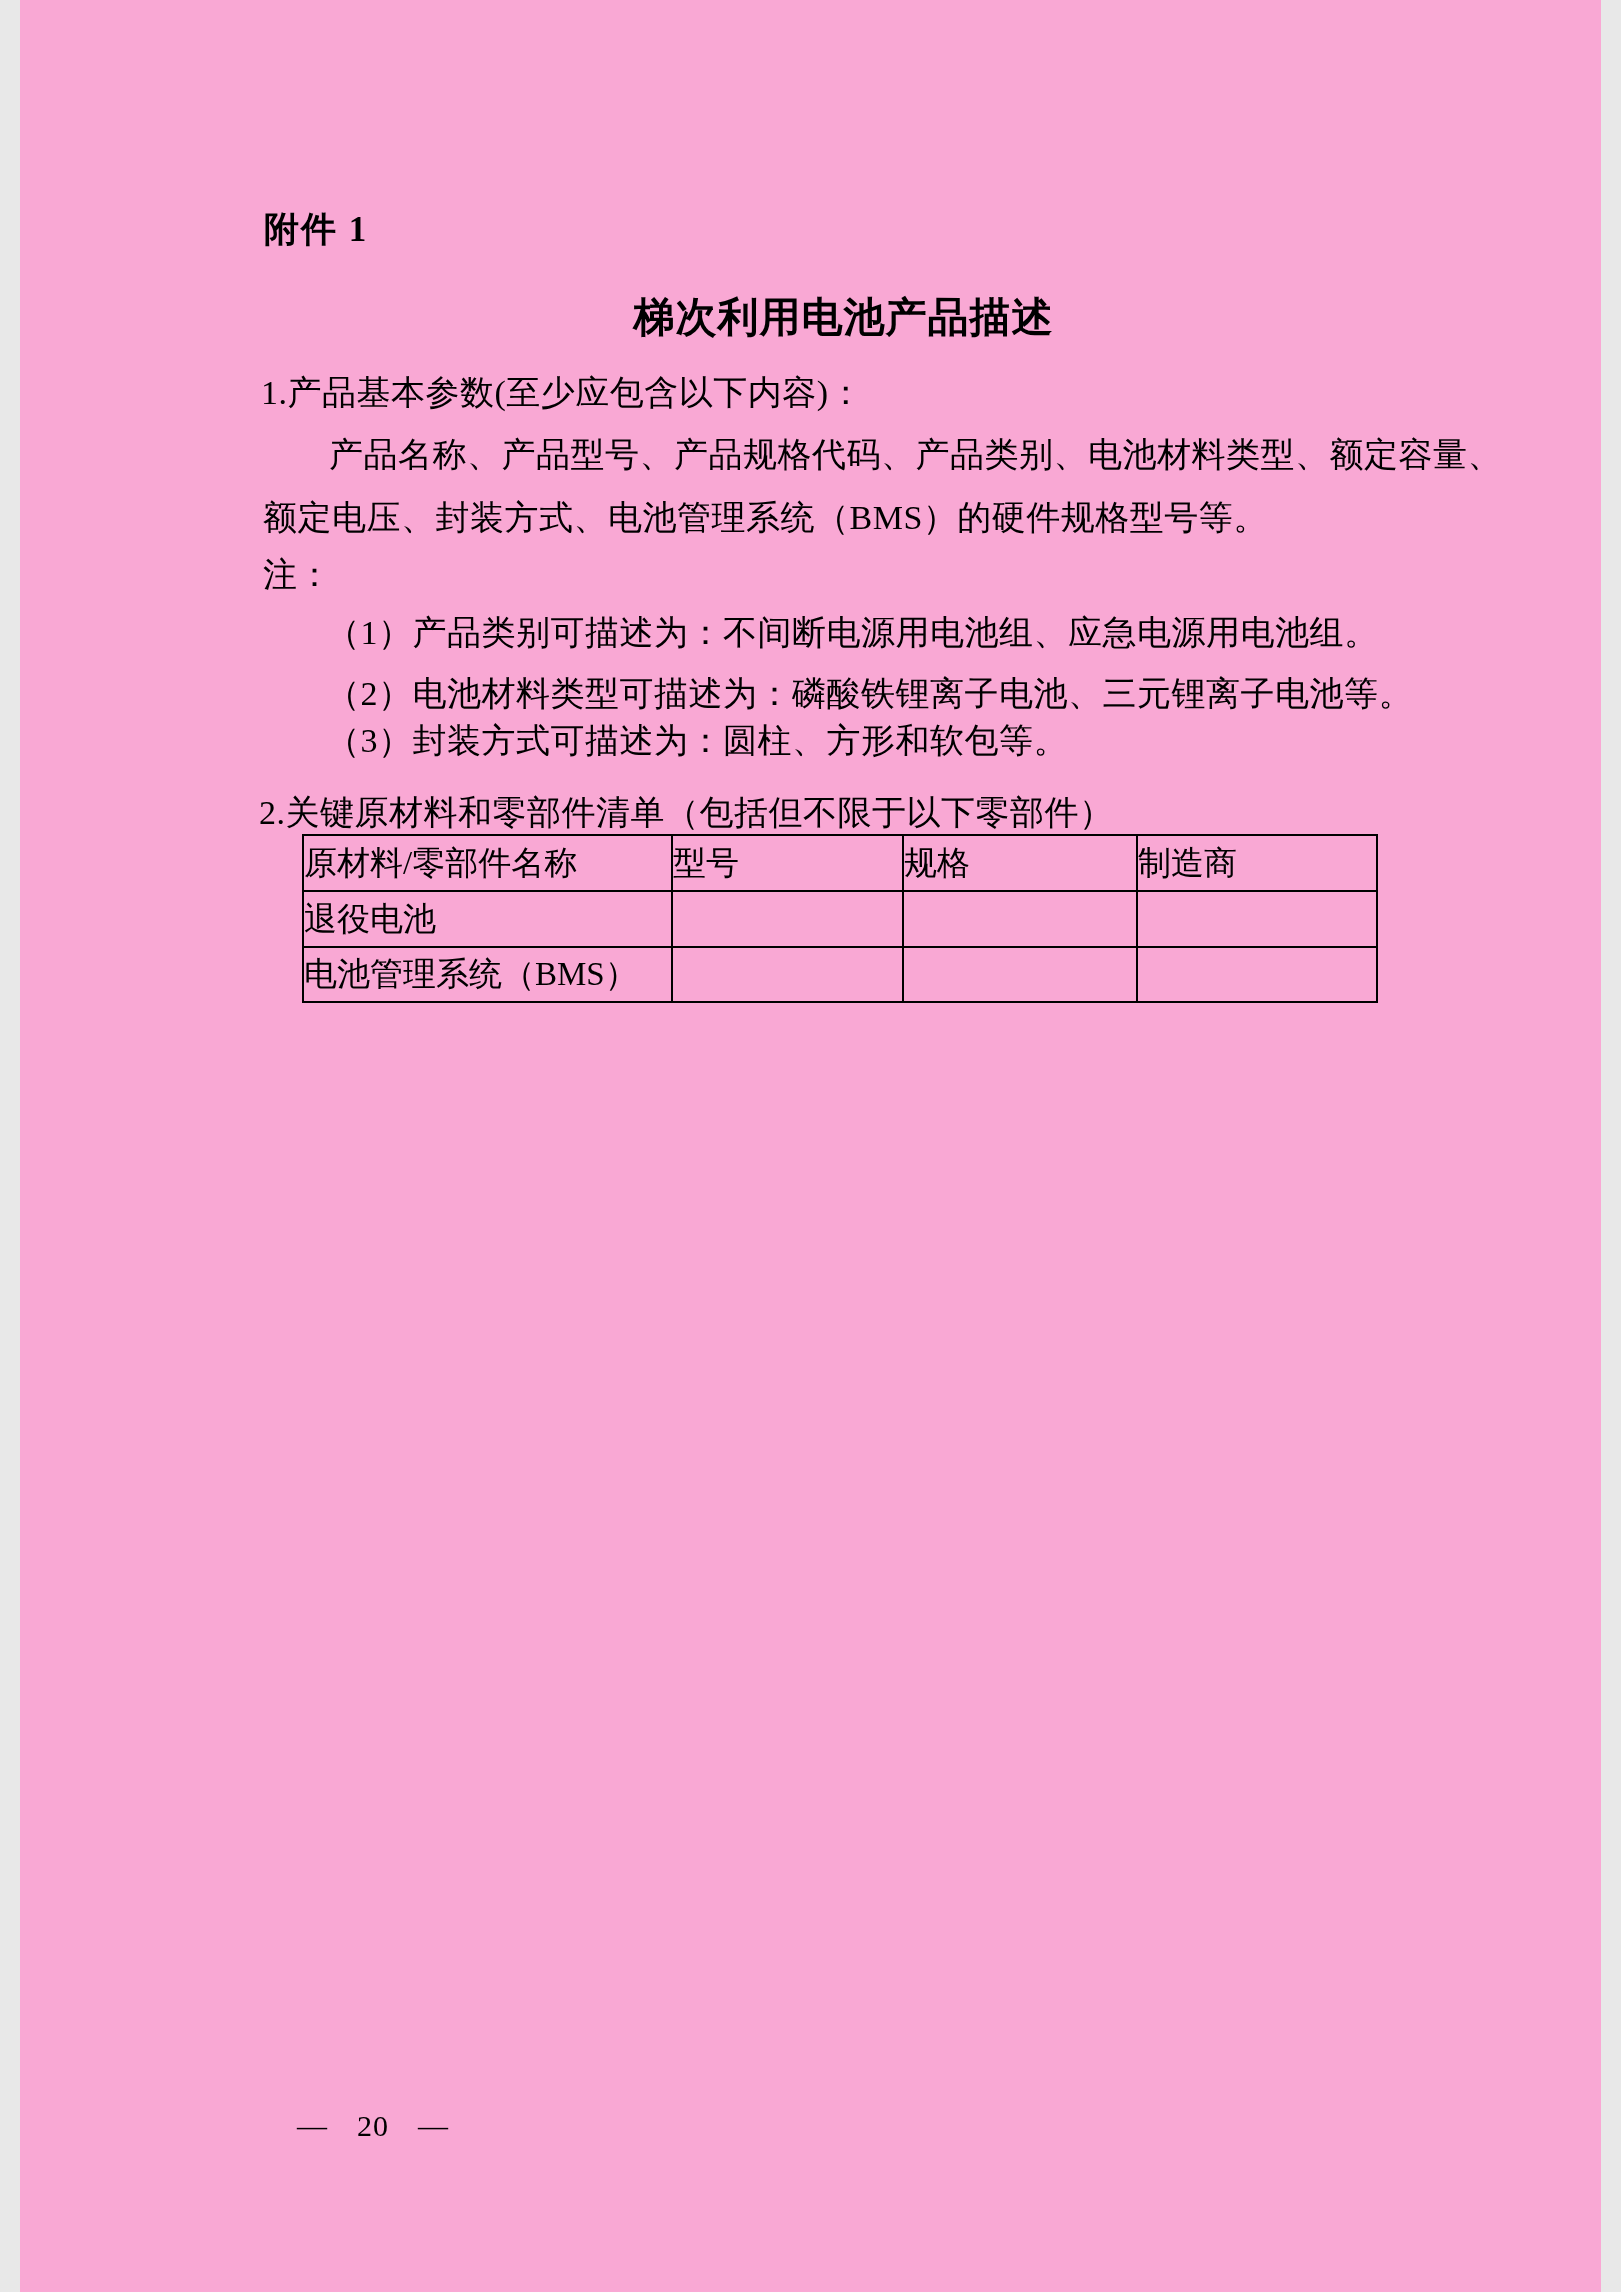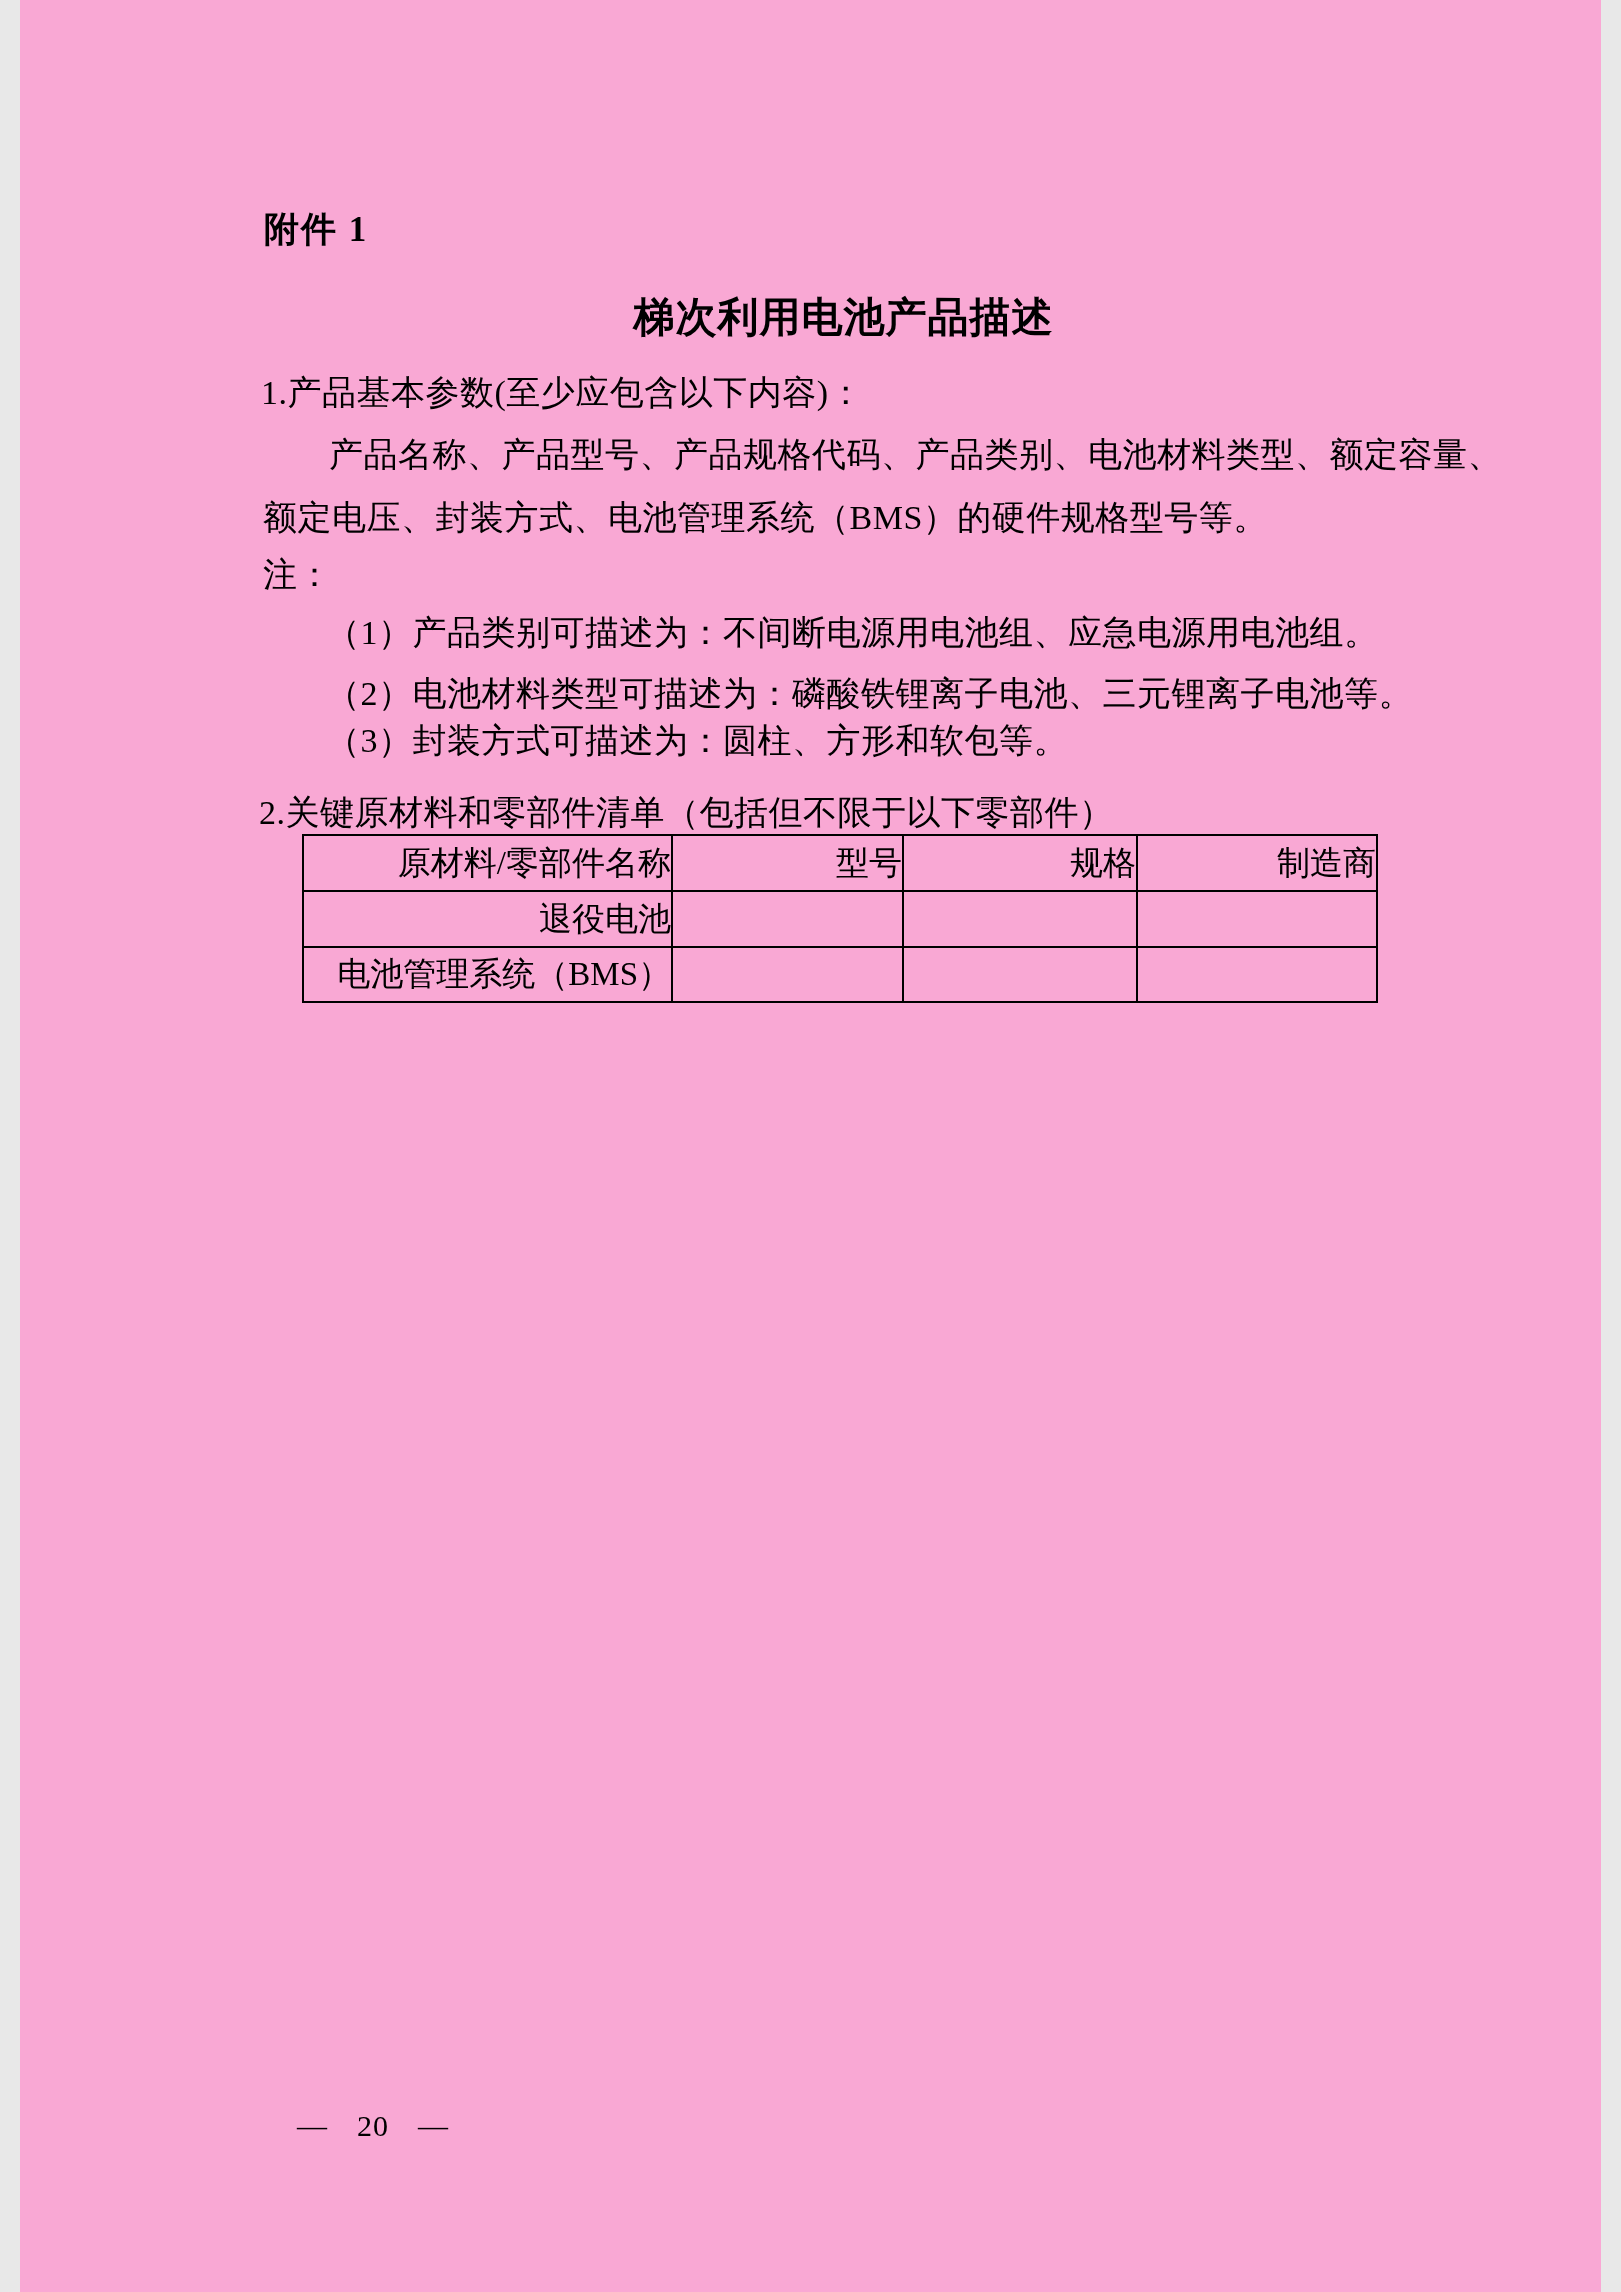--- a/index.html
+++ b/index.html
@@ -36,21 +36,21 @@
   .s1-note-3    { left: 306px; top: 718px; }
   .s2-heading   { left: 239px; top: 790px; }
   .table-wrap   { left: 282px; top: 834px; }
   table.parts {
     border-collapse: collapse;
     table-layout: fixed;
     width: 1074px;
   }
   table.parts td {
     border: 2px solid #000000;
-    text-align: right;
+    text-align: left;
     vertical-align: middle;
     font-size: 33px;
     padding: 0;
     overflow: hidden;
   }
   tr.hdr-row td { height: 54px; }
   tr.row-1  td { height: 54px; }
   tr.row-2  td { height: 53px; }
   .footer {
     left: 277px; top: 2109px;

